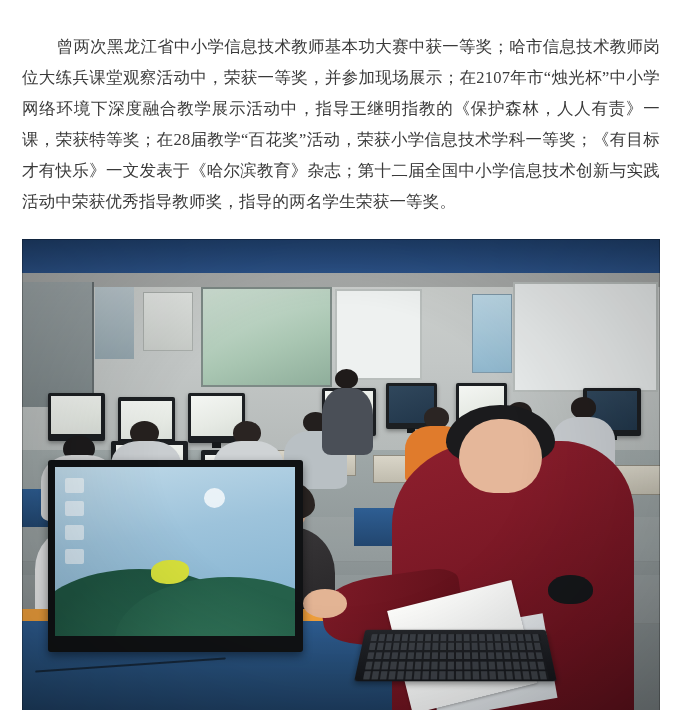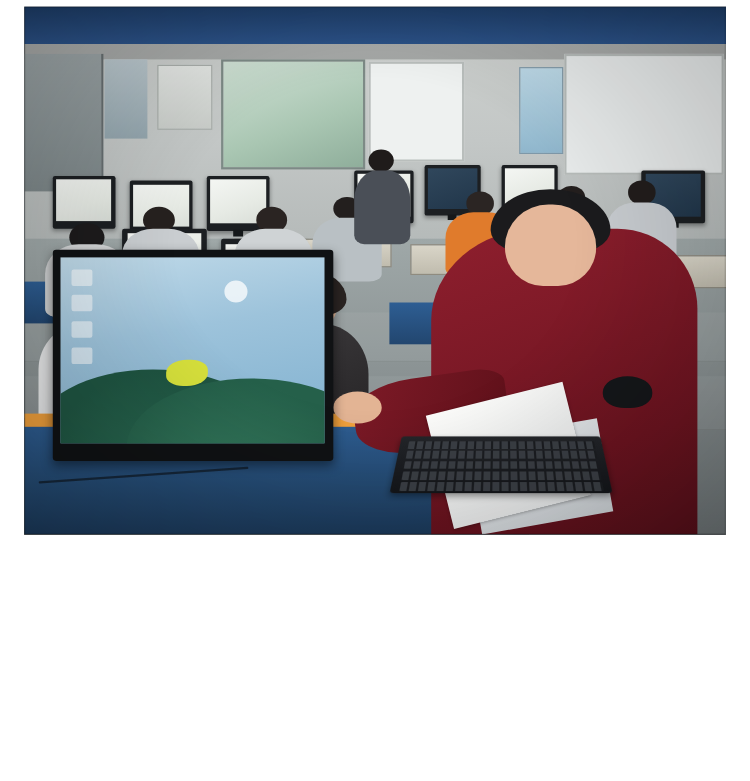--- a/index.html
+++ b/index.html
@@ -291,20 +291,21 @@
     inset: 0;
     border: 1px solid rgba(0,0,0,0.25);
     pointer-events: none;
   }
 </style>
 </head>
 <body>
 
 <div class="page">
 
+  <p class="article-text"><span class="indent"></span><span>曾两次黑龙江省中小学信息技术教师基本功大赛中获一等奖；哈市信息技术教师岗位大练兵课堂观察活动中，荣获一等奖，并参加现场展示；在2107年市“烛光杯”中小学网络环境下深度融合教学展示活动中，指导王继明指教的《保护森林，人人有责》一课，荣获特等奖；在28届教学“百花奖”活动，荣获小学信息技术学科一等奖；《有目标才有快乐》一文发表于《哈尔滨教育》杂志；第十二届全国中小学信息技术创新与实践活动中荣获优秀指导教师奖，指导的两名学生荣获一等奖。</span></p>
 
   <div class="figure-wrap">
     <div class="photo">
 
       <div class="wall"></div>
       <div class="wall-blue-strip"></div>
       <div class="wall-ceiling-shadow"></div>
       <div class="door"></div>
       <div class="left-window"></div>
       <div class="ac-unit"></div>

